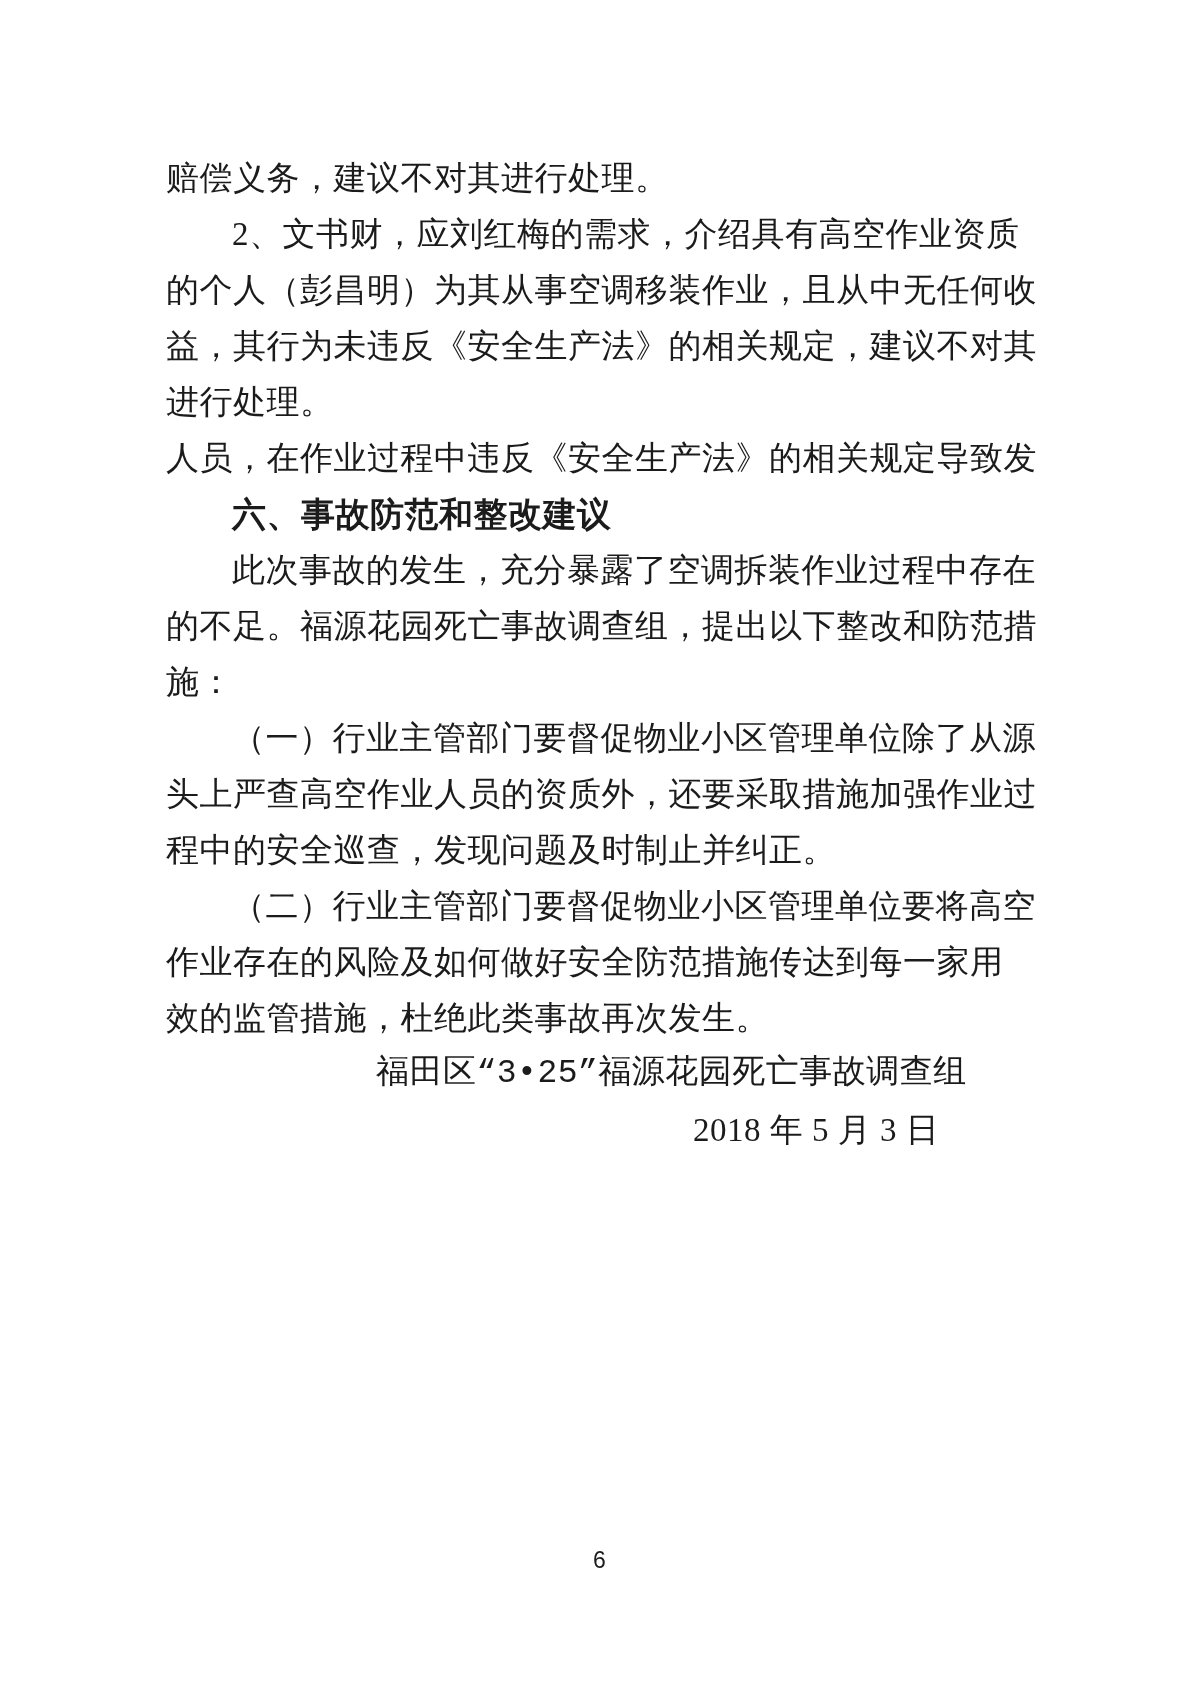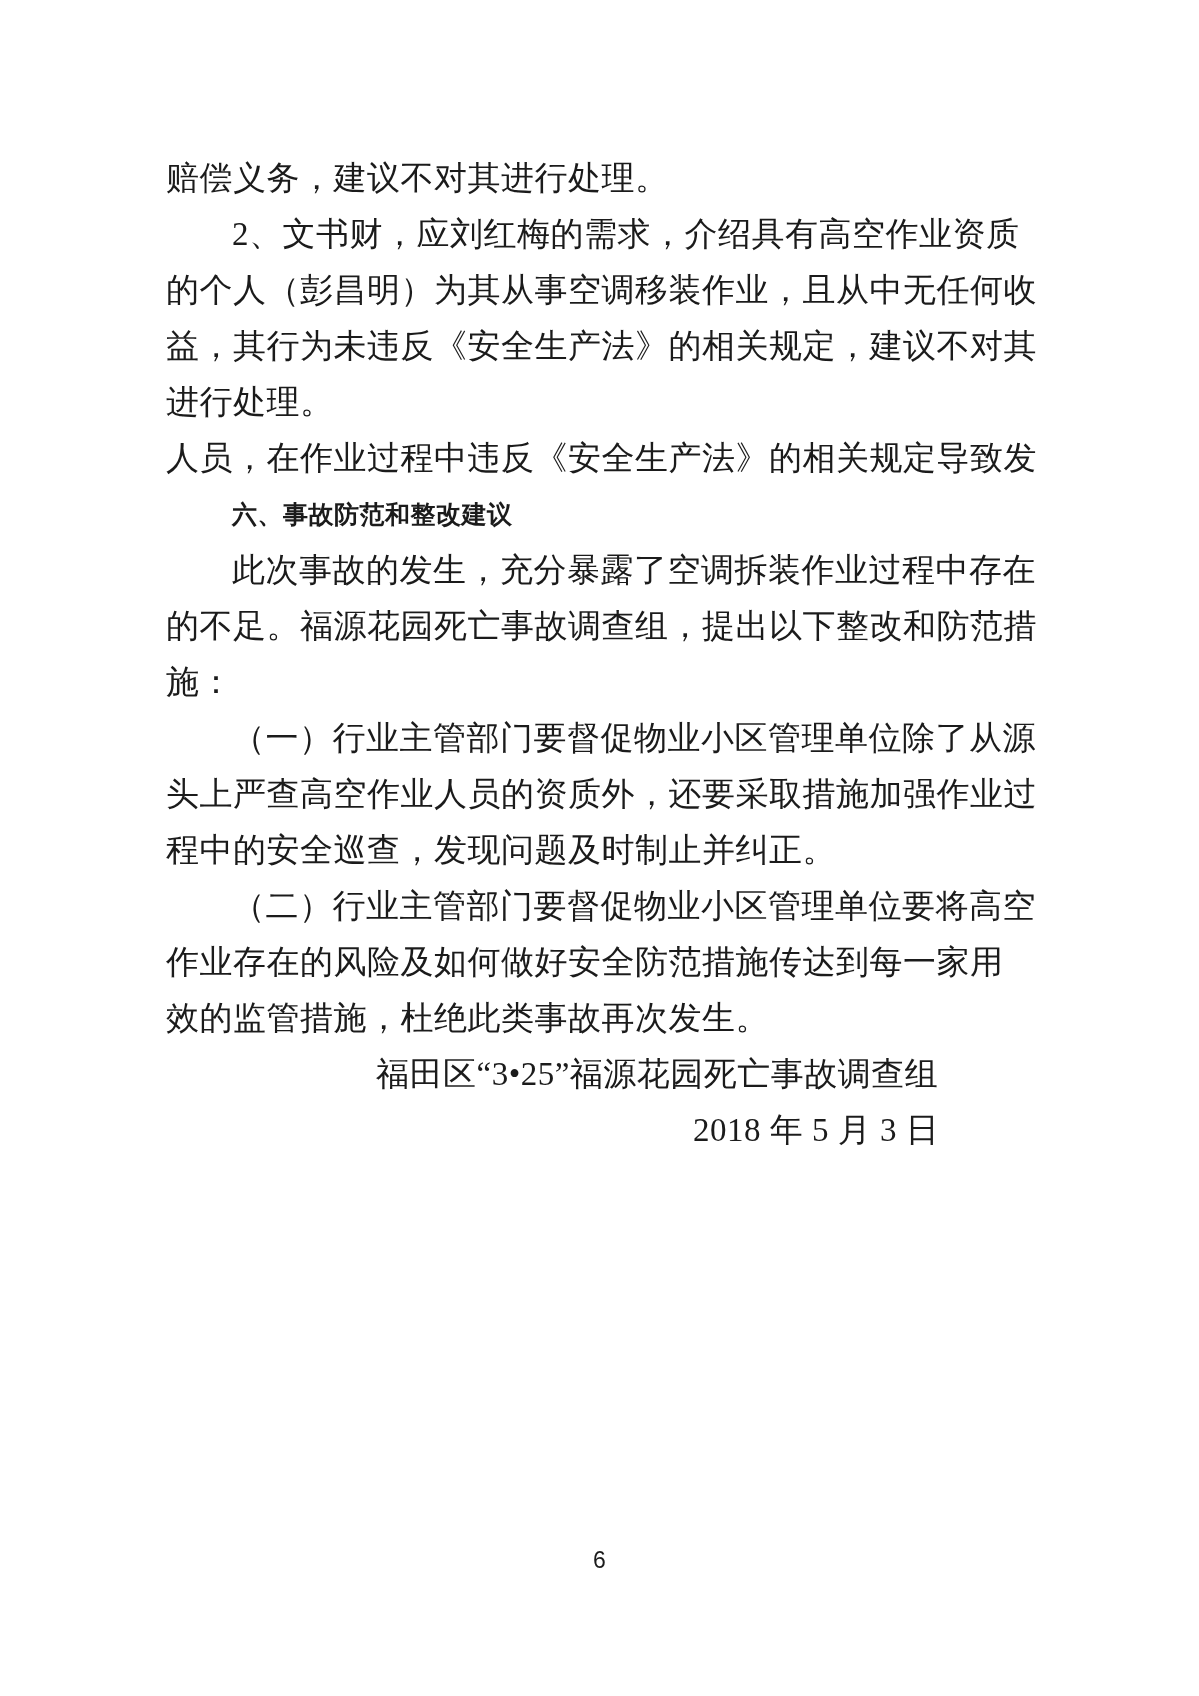--- a/index.html
+++ b/index.html
@@ -29,24 +29,25 @@
     white-space: nowrap;
     letter-spacing: 0.5px;
   }
   .line.indent {
     padding-left: 66px;
   }
   .line.heading {
     font-family: "Liberation Sans", sans-serif;
     font-weight: 700;
     padding-left: 66px;
-    font-size: 25px;
+    font-size: 34px;
   }
   .line.sig {
     padding-left: 210px;
+    font-family: Liberation Mono, monospace;
   }
   .line.date {
     padding-left: 527px;
   }
   .pagenum {
     position: absolute;
     top: 1545px;
     left: 0;
     width: 100%;
     text-align: center;

